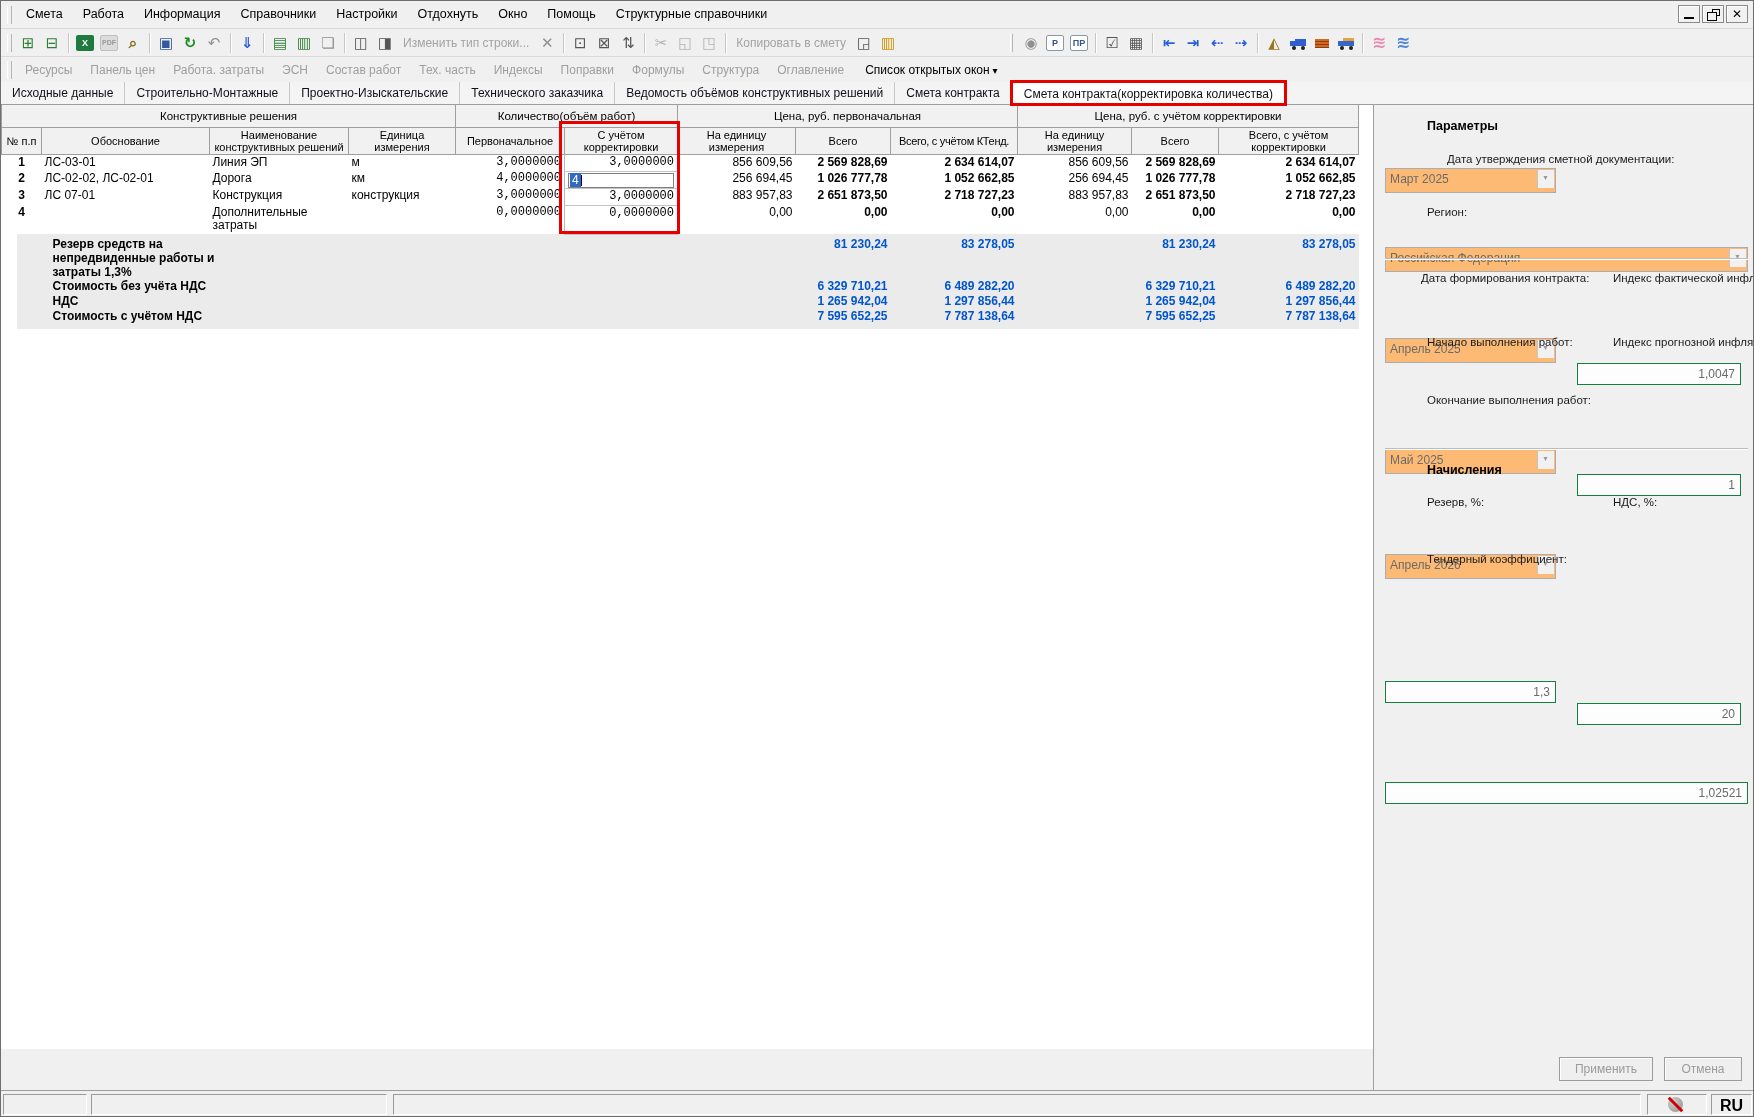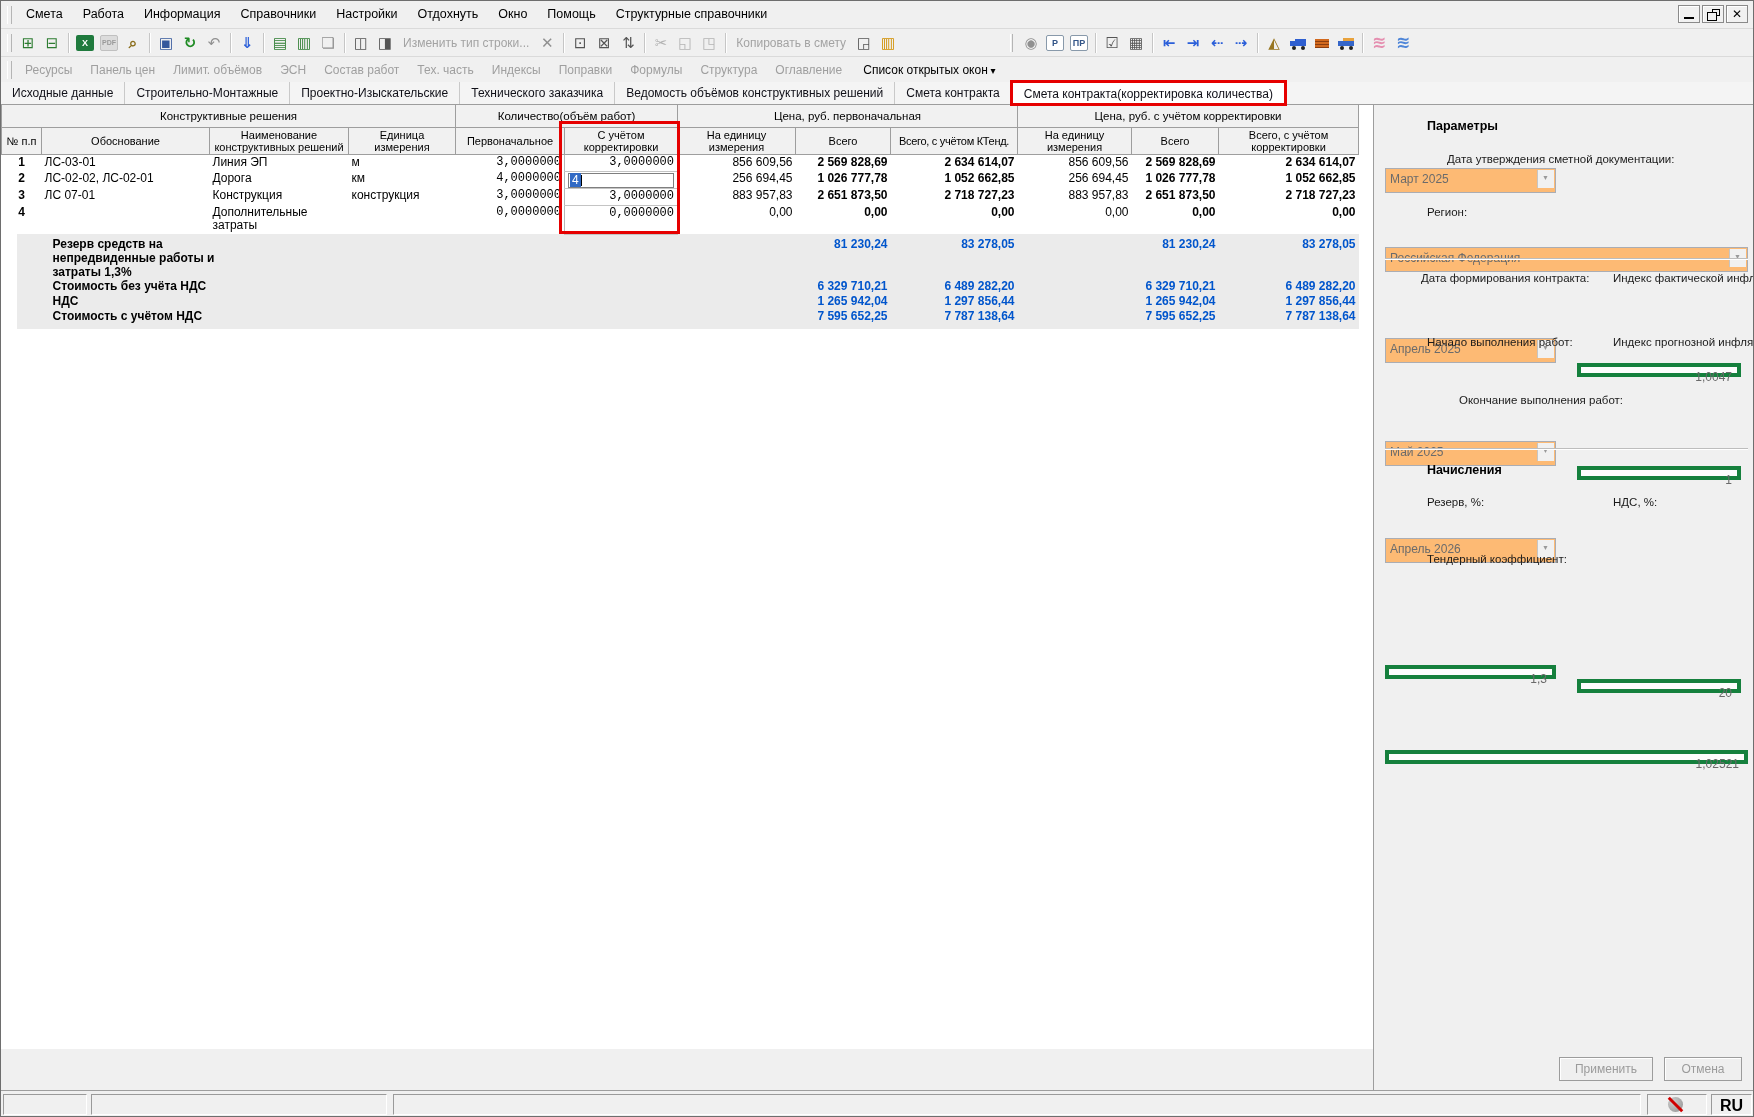--- a/index.html
+++ b/index.html
@@ -87,21 +87,21 @@
 
   
   .params{position:absolute;left:1373px;top:0;width:381px;height:985px;background:#f0f0f0;}
   .abs{position:absolute;padding-left:42px;}
   .ptitle{font-size:12.5px;font-weight:bold;color:#000;}
   .plabel{font-size:11.5px;color:#1a1a1a;white-space:nowrap;}
   .combo{height:25px;background:#fdba74;border:1px solid #abadb3;position:relative;text-decoration:underline;}
   .combo .val{position:absolute;left:4px;top:3px;font-size:12px;color:#6b6b6b;white-space:nowrap;}
   .combo .cbtn{position:absolute;right:1px;top:1px;width:17px;height:18px;background:#f1f1f1;border-left:1px solid #c5c5c5;}
   .combo .cbtn::after{content:"▼";position:absolute;left:4px;top:4px;font-size:7px;color:#9a9a9a;}
-  .tinput{height:14px;background:#fdfdfd;border:4px solid #15803d;position:relative;}
+  .tinput{height:22px;background:#fdfdfd;border:1px solid #15803d;position:relative;}
   .tinput .val{position:absolute;right:5px;top:3px;font-size:12px;color:#6a6a6a;}
   .psep{height:2px;border-top:1px solid #bdbdbd;border-bottom:1px solid #ffffff;}
   .pbtn{position:absolute;height:24px;background:#efefef;border:1px solid #9c9c9c;box-shadow:inset 1px 1px 0 #fff;color:#9b9b9b;font-size:12px;text-align:center;line-height:22px;}
 
   
   .statusbar{position:absolute;left:0;top:1089px;width:100%;height:27px;background:#f0f0f0;border-top:1px solid #9e9e9e;}
   .sbpanel{position:absolute;top:3px;height:21px;border:1px solid;border-color:#9a9a9a #ffffff #ffffff #9a9a9a;background:#f0f0f0;}
   .noent{position:absolute;left:20px;top:2px;width:15px;height:15px;border-radius:50%;background:radial-gradient(circle at 5px 5px,#cfcfcf,#8f8f8f);}
   .noent::after{content:"";position:absolute;left:-2px;top:6px;width:19px;height:3px;background:#d00000;transform:rotate(45deg);}
   .rutxt{position:absolute;left:0;top:2px;width:100%;text-align:center;font-size:16px;font-weight:bold;color:#000;}
@@ -199,21 +199,21 @@
       </span>
     <span class="sep"></span>
     <span class="tbi c-pink">≋</span>
     <span class="tbi c-lblue">≋</span>
   </div>
 
   <div class="toolbar2">
     <span class="grip"></span>
     <span class="t2lbl">Ресурсы</span>
     <span class="t2lbl">Панель цен</span>
-    <span class="t2lbl">Лимит. объёмов</span>
+    <span class="t2lbl">Работа. затраты</span>
     <span class="t2lbl">ЭСН</span>
     <span class="t2lbl">Состав работ</span>
     <span class="t2lbl">Тех. часть</span>
     <span class="t2lbl">Индексы</span>
     <span class="t2lbl">Поправки</span>
     <span class="t2lbl">Формулы</span>
     <span class="t2lbl">Структура</span>
     <span class="t2lbl">Оглавление</span>
     <span class="t2open">Список открытых окон</span>
   </div>
@@ -412,21 +412,21 @@
       <div class="abs plabel" style="left:11px;top:231px;">Начало выполнения работ:</div>
       <div class="abs plabel" style="left:197px;top:231px;">Индекс прогнозной инфляции:</div>
       <div class="abs combo" style="left:11px;top:247px;width:171px;">
         <span class="val">Май 2025</span>
         <span class="cbtn"></span>
       </div>
       <div class="abs tinput" style="left:203px;top:247px;width:164px;">
         <span class="val">1</span>
       </div>
 
-      <div class="abs plabel" style="left:11px;top:289px;margin-left:32px;">Окончание выполнения работ:</div>
+      <div class="abs plabel" style="left:11px;top:289px;">Окончание выполнения работ:</div>
       <div class="abs combo" style="left:11px;top:305px;width:171px;">
         <span class="val">Апрель 2026</span>
         <span class="cbtn"></span>
       </div>
 
       <div class="abs psep" style="left:11px;top:343px;width:363px;"></div>
 
       <div class="abs ptitle" style="left:11px;top:358px;">Начисления</div>
 
       <div class="abs plabel" style="left:11px;top:391px;">Резерв, %:</div>

